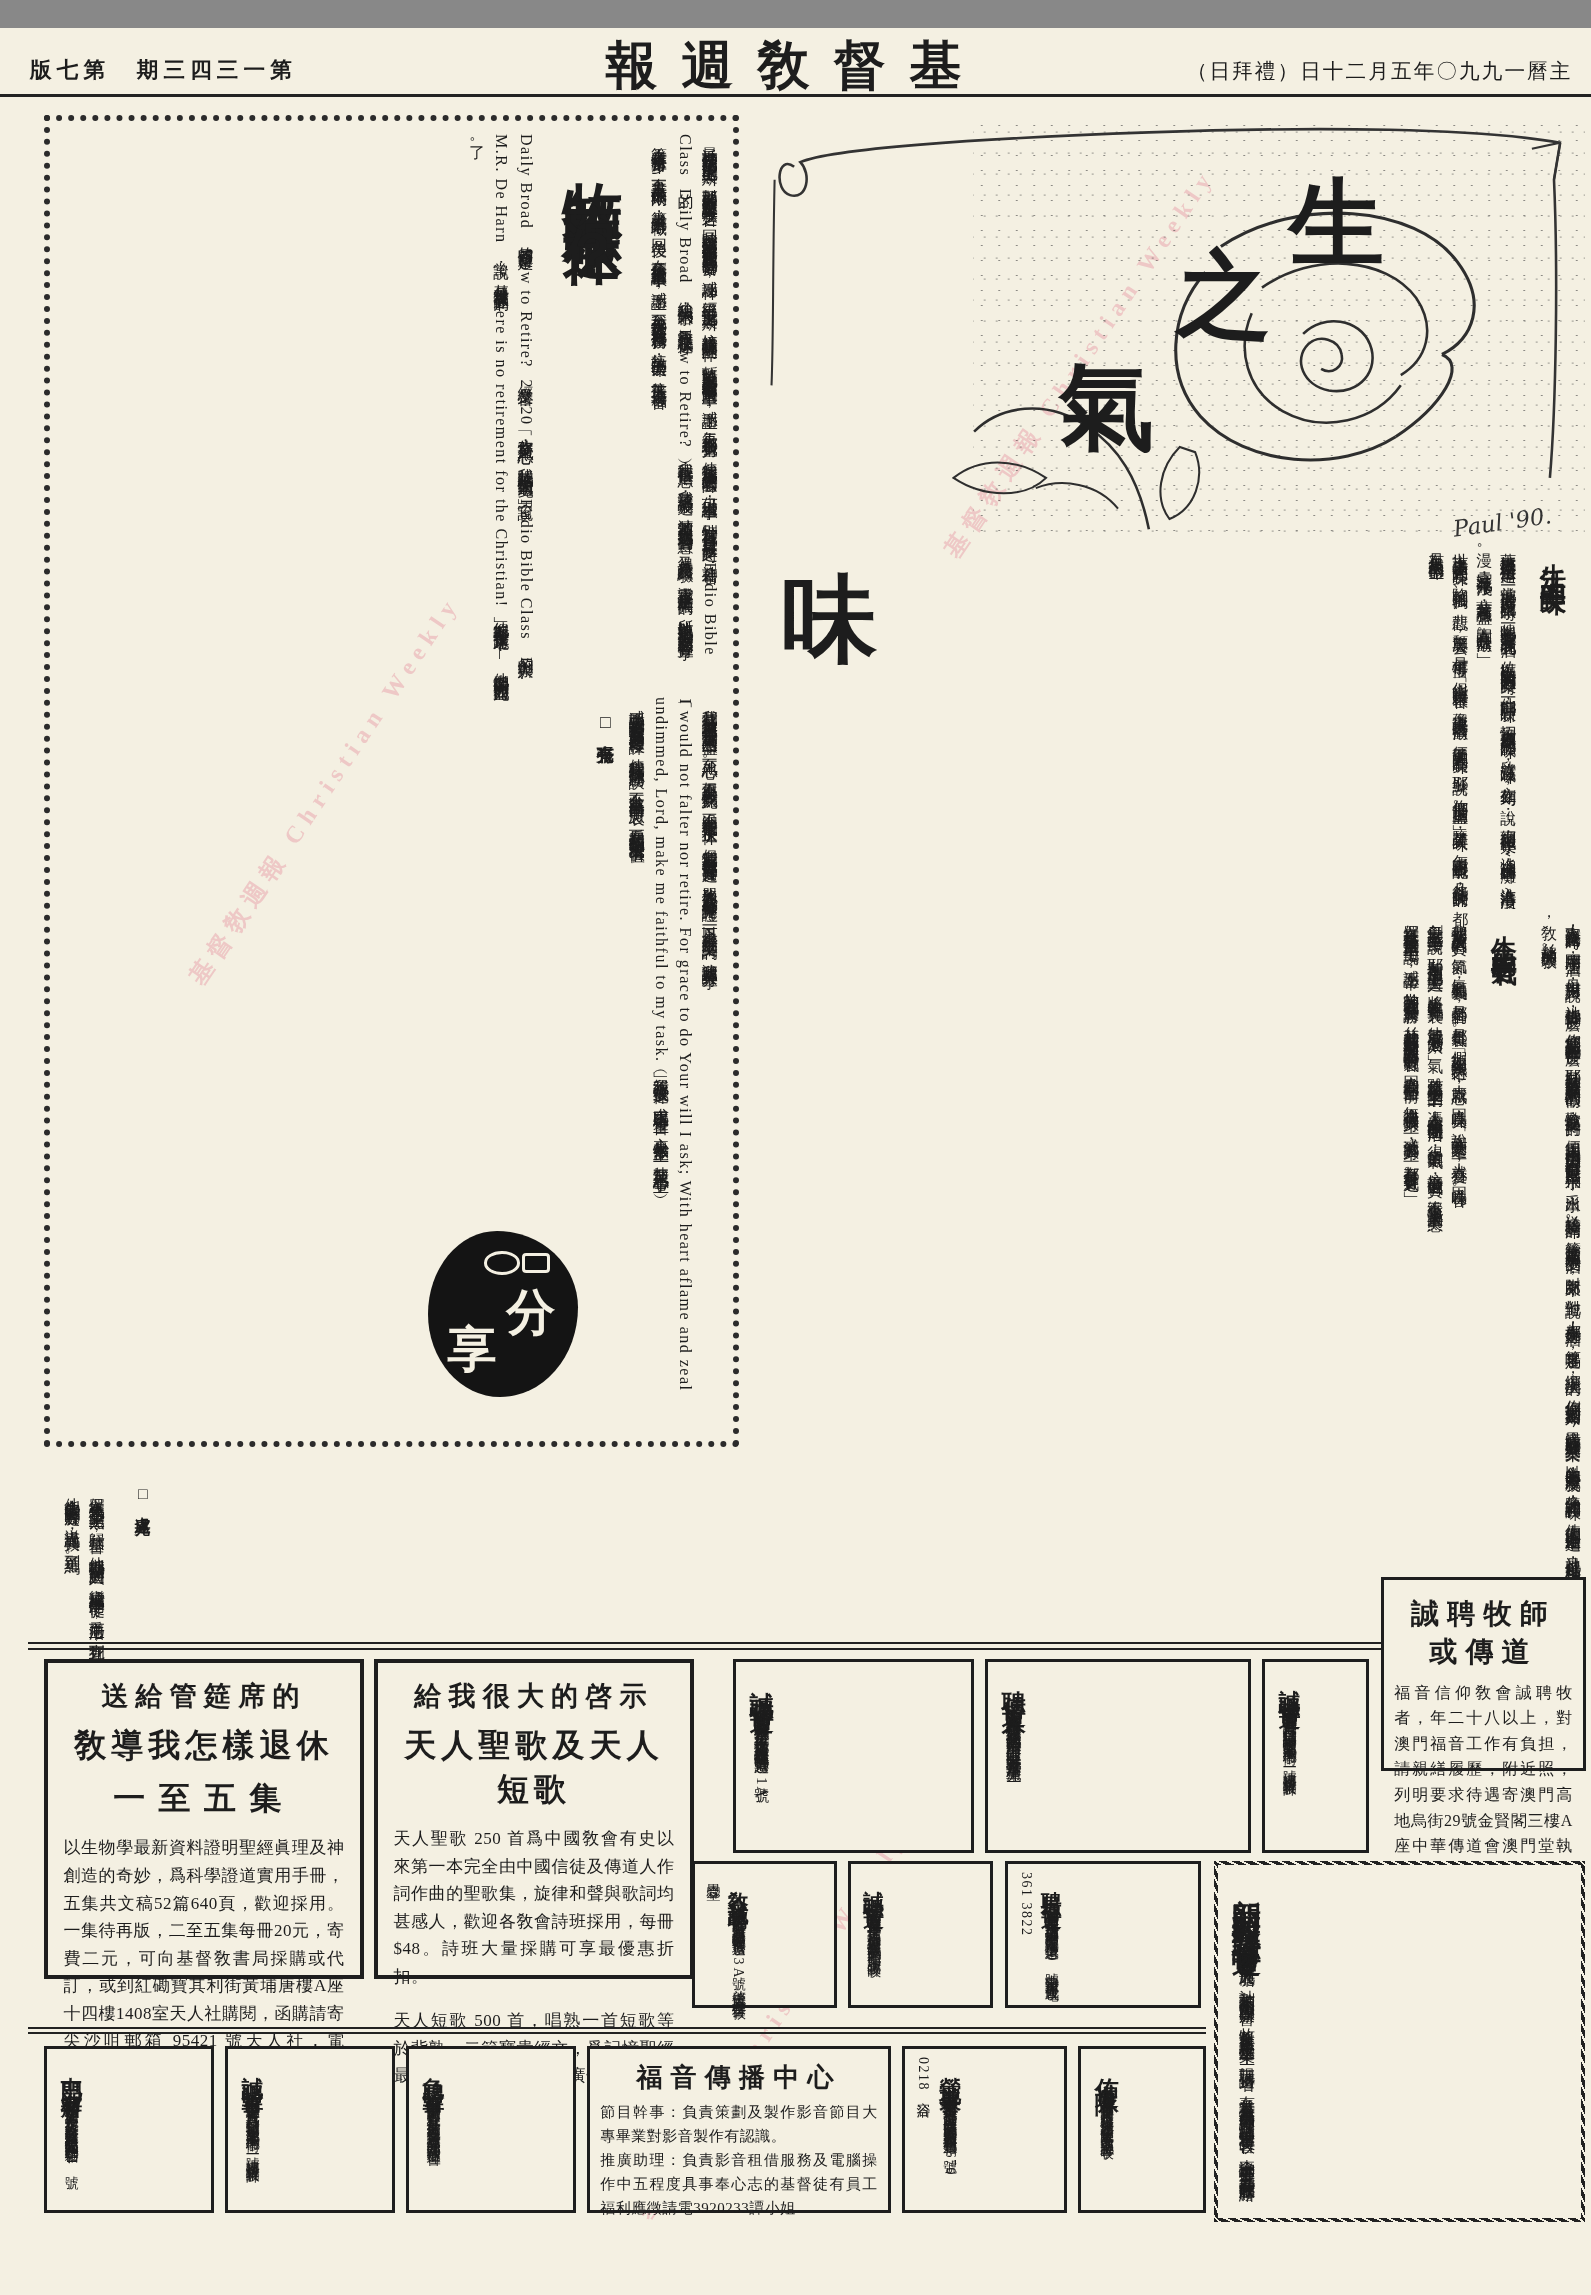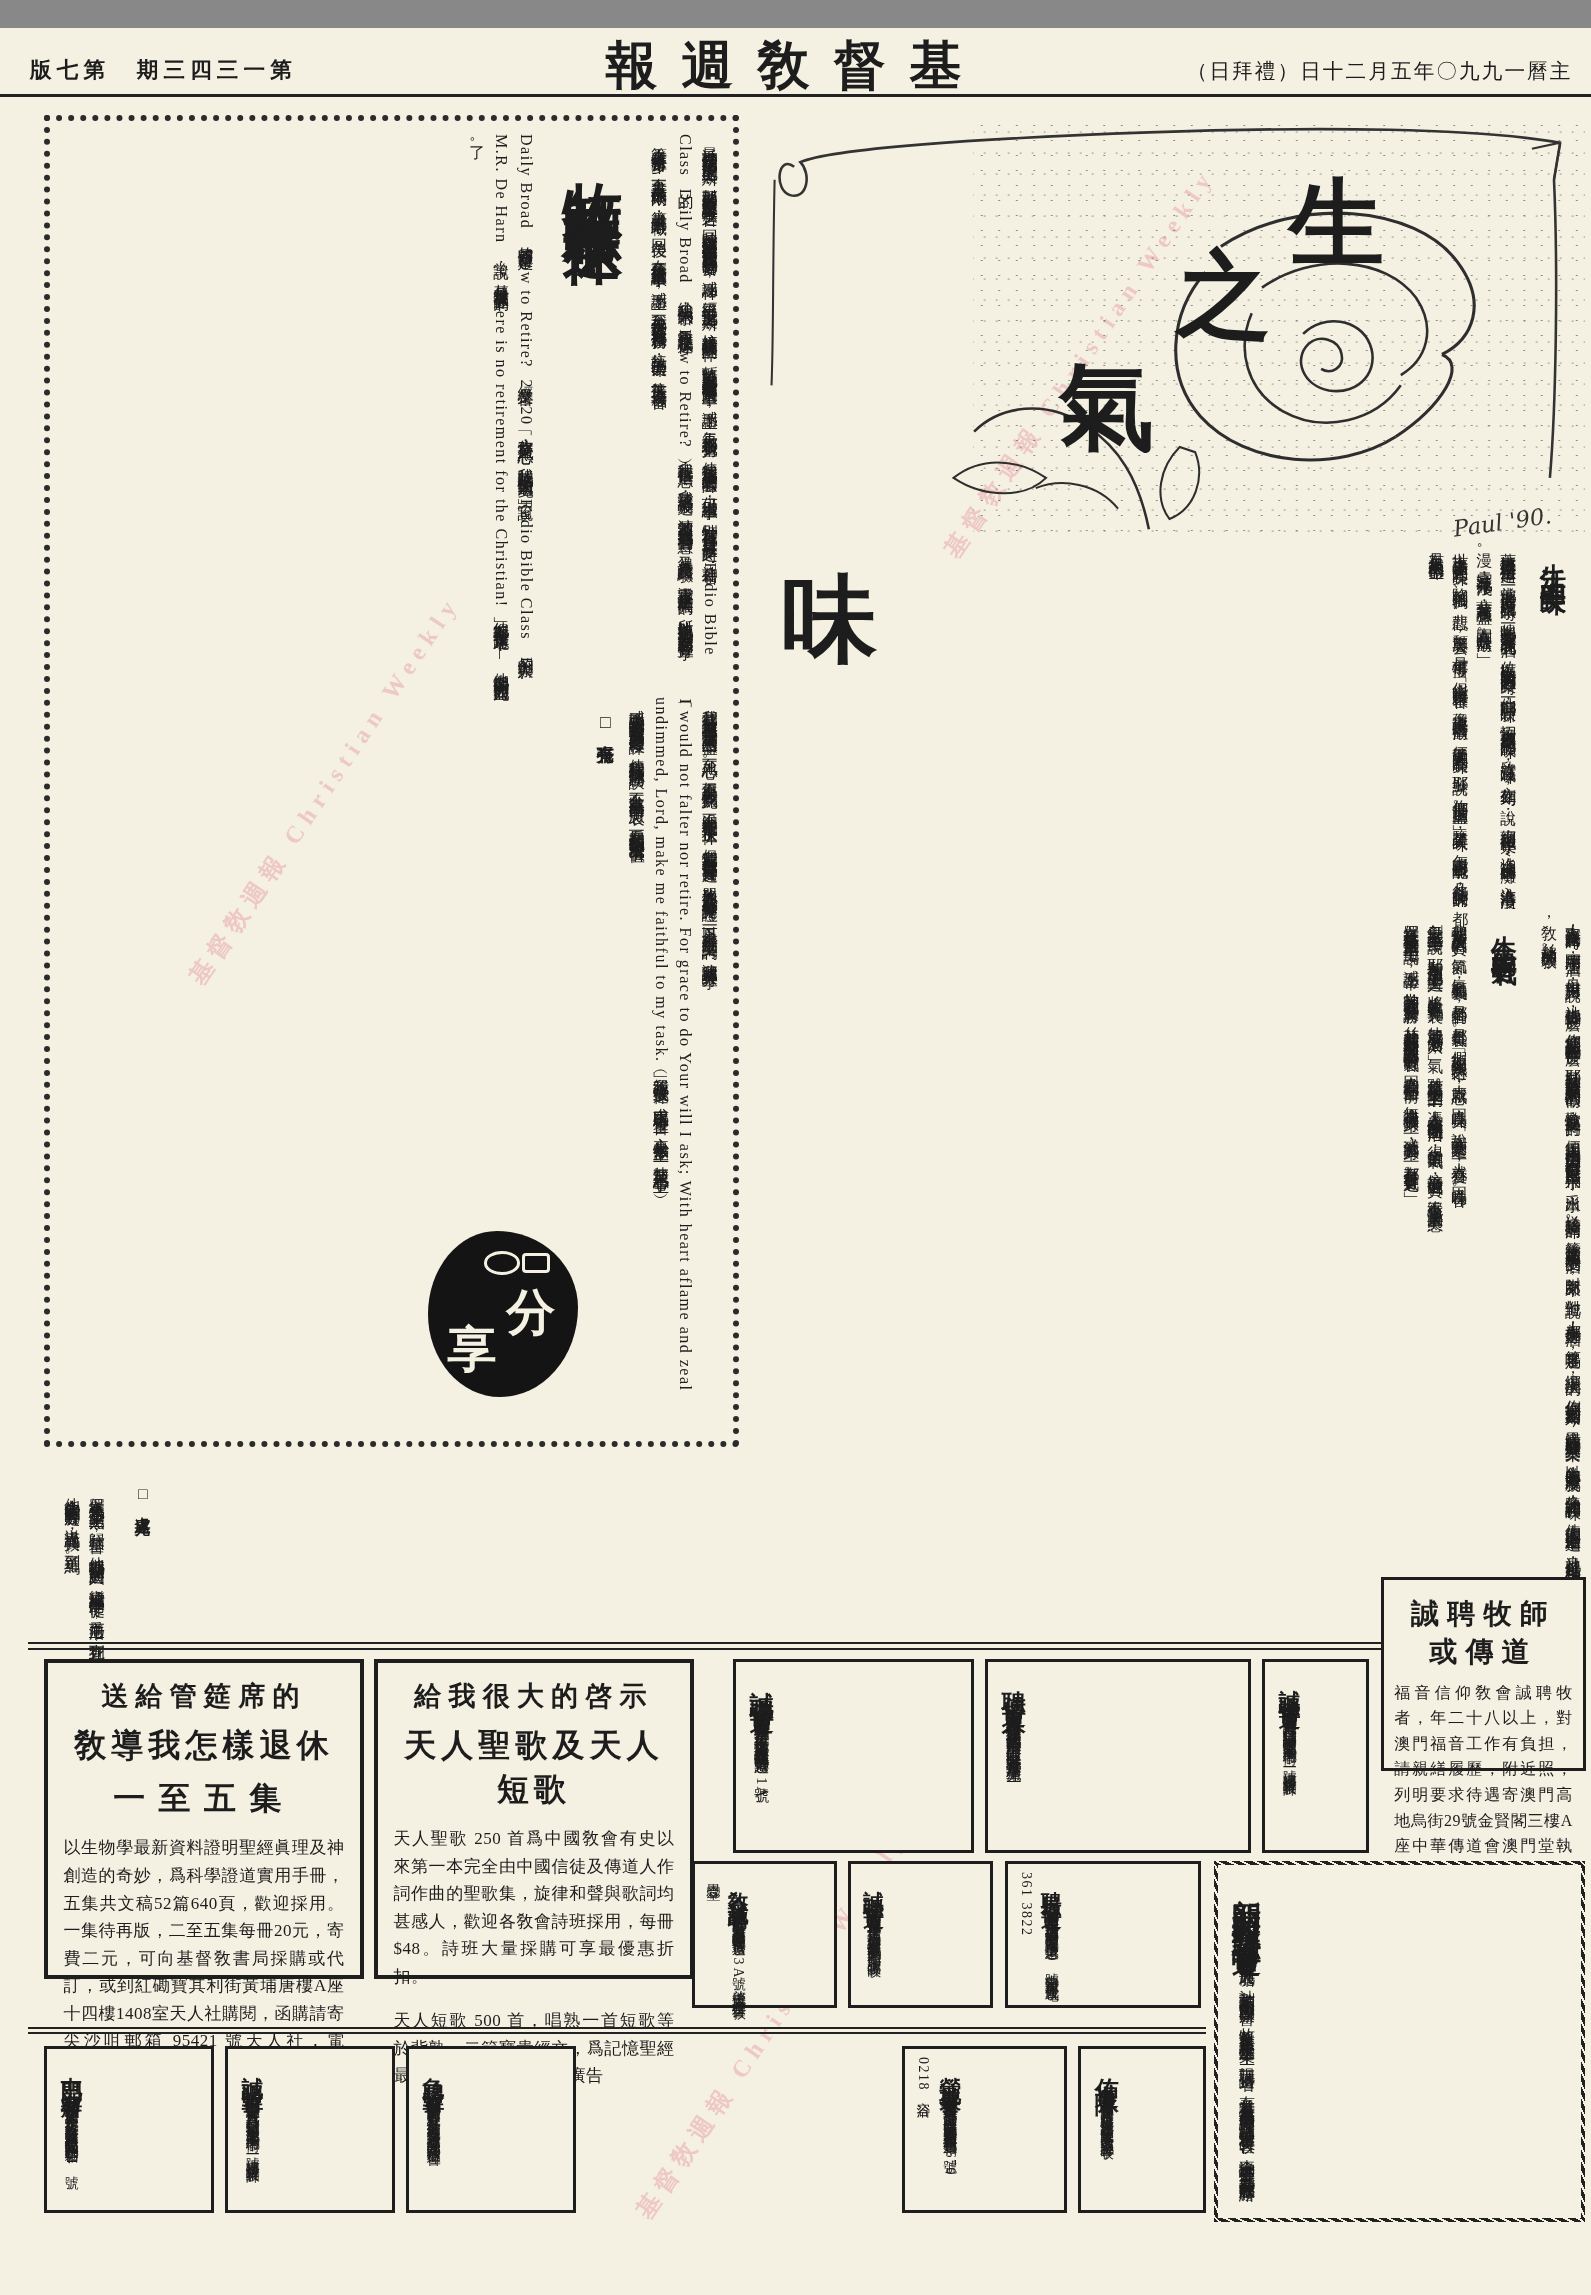--- a/index.html
+++ b/index.html
@@ -208,20 +208,25 @@
 
   <div class="ad" style="left:44px;top:2018px;width:170px;height:167px;">
     <div class="vad" style="font-size:14px;"><span class="vt" style="font-size:21.6px;">屯門新辦</span><span>資助幼兒園聘基督徒幼兒工作員及女工跟政府薪級有意請繕履歷近照函元朗郵政信箱124號</span></div>
   </div>
   <div class="ad" style="left:225px;top:2018px;width:170px;height:167px;">
     <div class="vad" style="font-size:14px;"><span class="vt" style="font-size:21.6px;">誠聘幹事</span><span>中學程度字體端正富責任感八月一日到職親筆履歷九龍土瓜灣北帝街12號一樓禮賢會梁牧師</span></div>
   </div>
   <div class="ad" style="left:406px;top:2018px;width:170px;height:167px;">
     <div class="vad" style="font-size:14px;"><span class="vt" style="font-size:21.6px;">急聘幹事</span><span>或助理幹事部份時間亦可中五程度基督徒處理敎會文件繕履歷寄新界元朗郵箱八號值理會</span></div>
   </div>
+  <div class="ad ad-pad" style="left:587px;top:2018px;width:304px;height:167px;">
+    <div class="had-title" style="font-size:26px;margin:1px 0 5.1px 0;">福音傳播中心</div>
+    <p class="had-body" style="font-size:15px;">節目幹事：負責策劃及製作影音節目大專畢業對影音製作有認識。</p>
+    <p class="had-body" style="font-size:15px;">推廣助理：負責影音租借服務及電腦操作中五程度具事奉心志的基督徒有員工福利應徵請電3920233譚小姐</p>
+  </div>
   <div class="ad" style="left:902px;top:2018px;width:165px;height:167px;">
     <div class="vad" style="font-size:14px;"><span class="vt" style="font-size:21.6px;">營地事奉</span><span>中五畢業基督徒担任福音營導師主領康樂活動協助營務繕履歷寄粉嶺郵箱22號670 0218容洽</span></div>
   </div>
   <div class="ad" style="left:1078px;top:2018px;width:128px;height:167px;">
     <div class="vad" style="font-size:13.4px;"><span class="vt" style="font-size:24px;">佈道隊</span><span>誠聘傳道專責佈道植堂神學畢業具牧會經驗優先請繕履歷函大坑東棠蔭街五號地下總幹事收</span></div>
   </div>
 
 </div>
 
 

